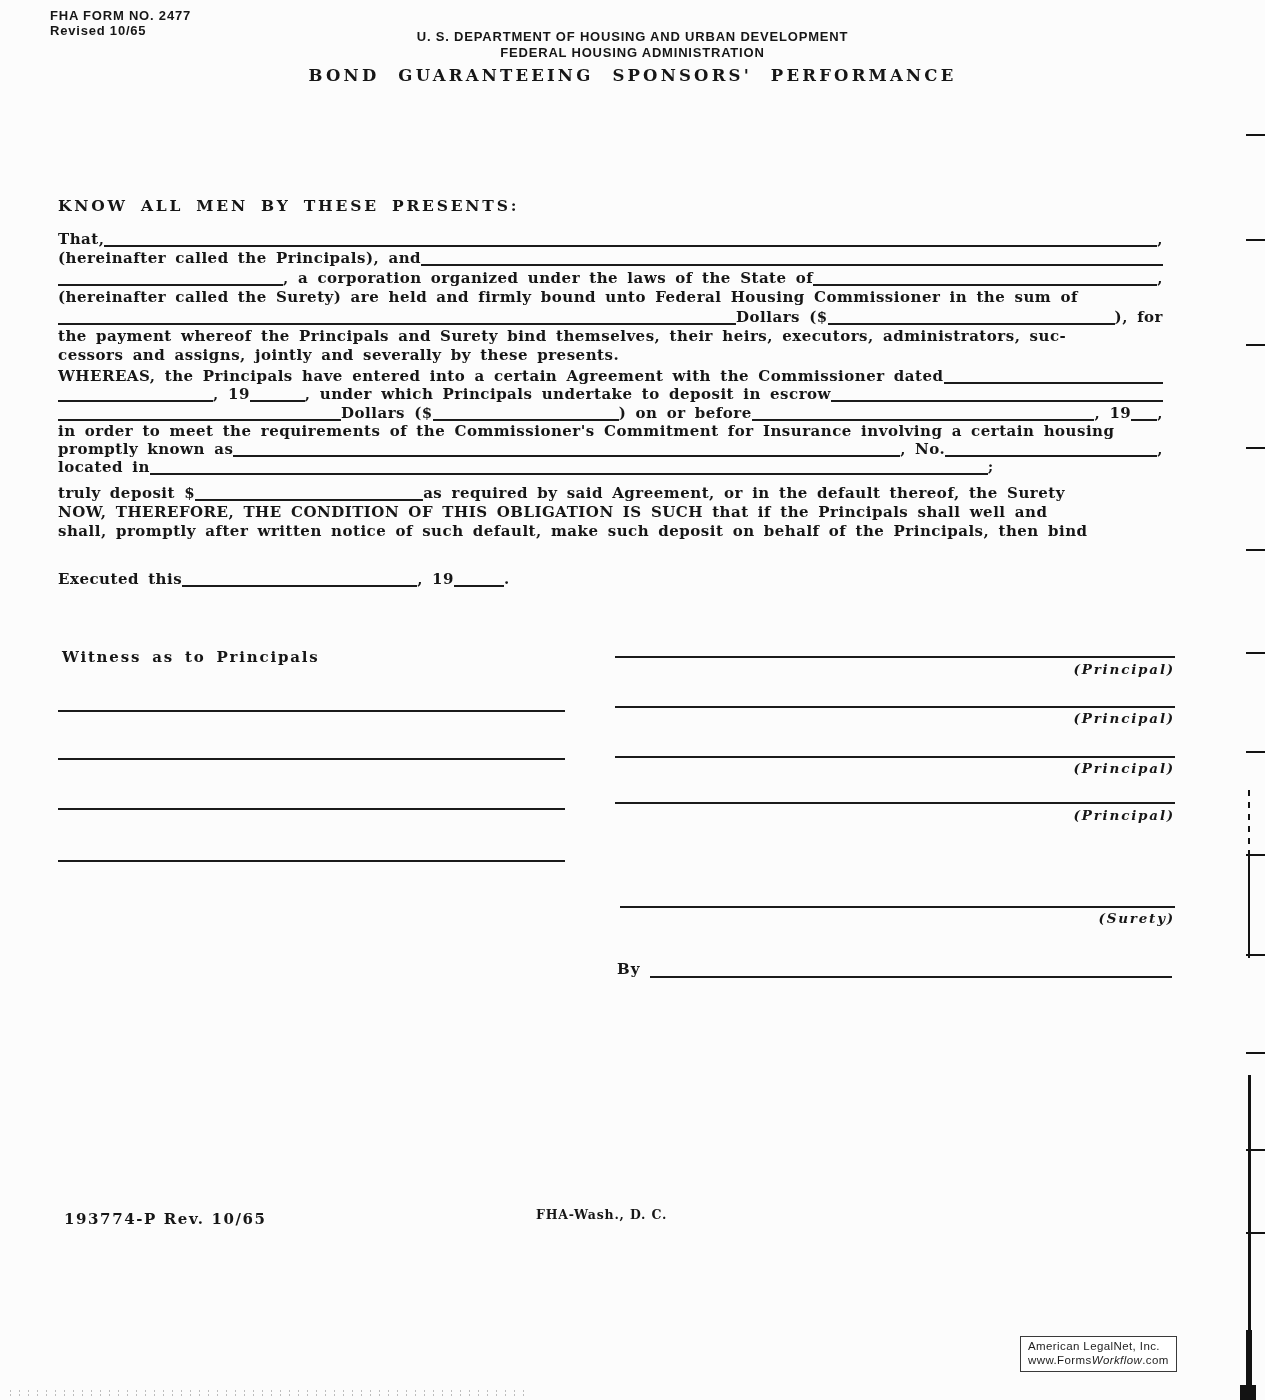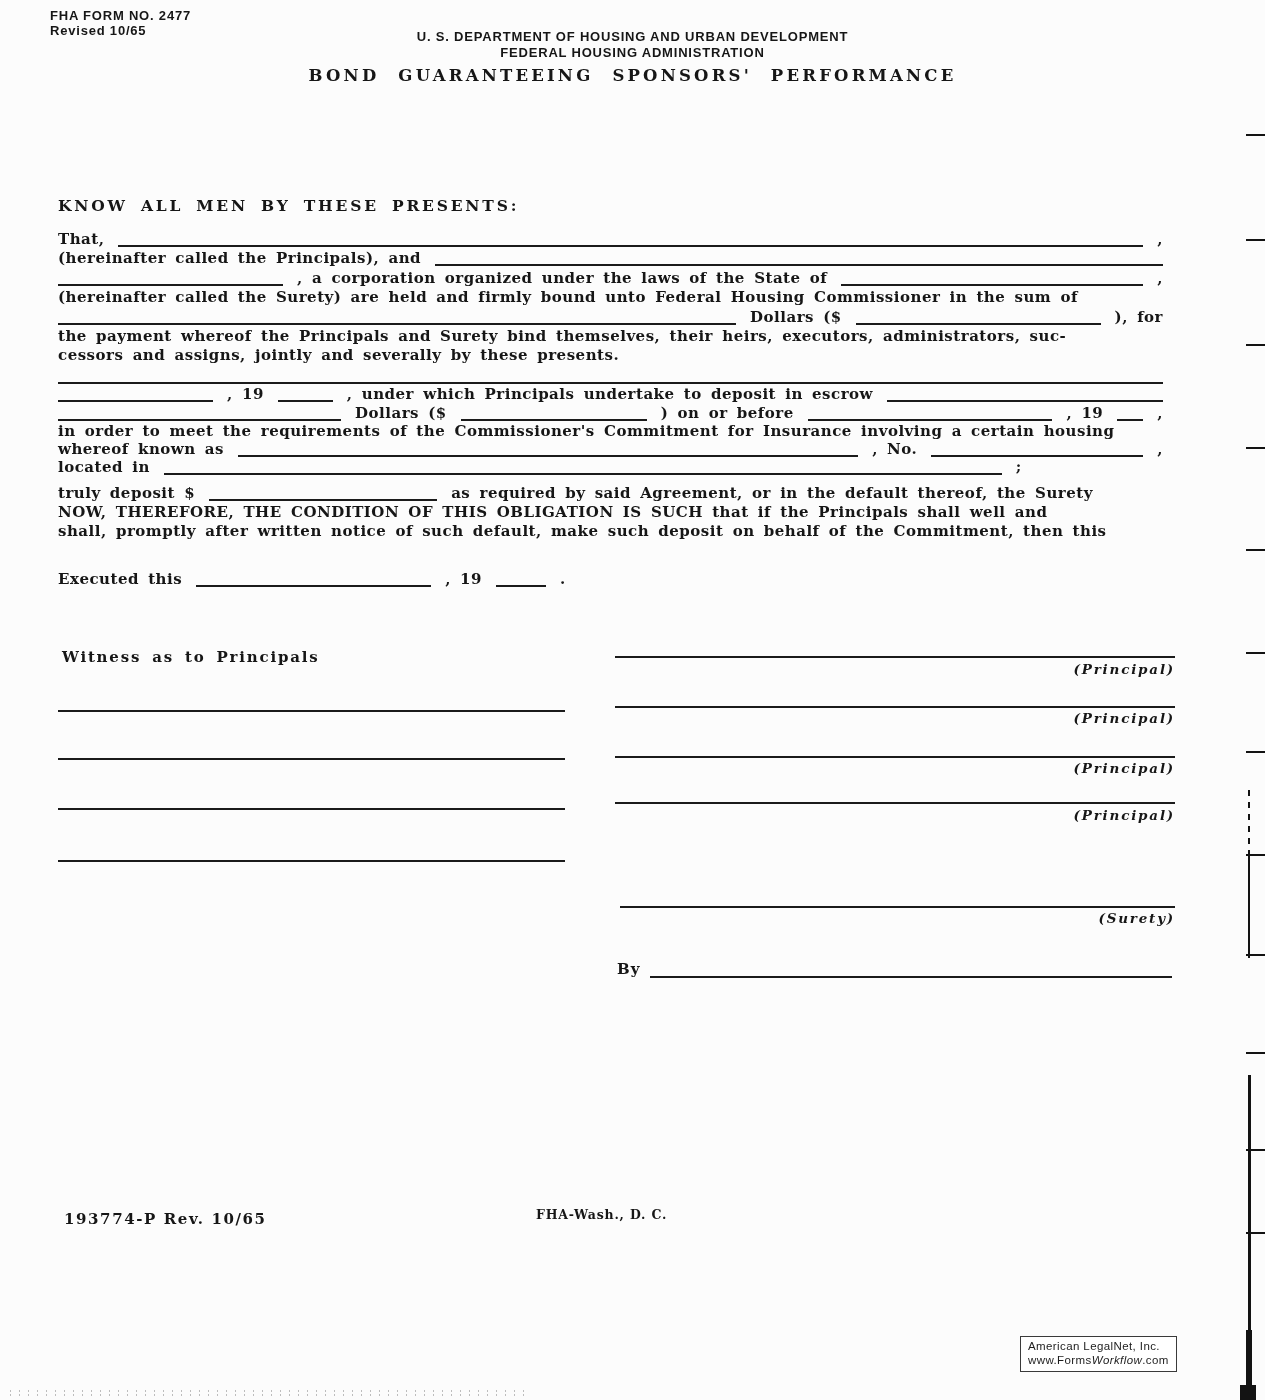--- a/index.html
+++ b/index.html
@@ -11,21 +11,21 @@
   .dept { position:absolute; left:0; width:1265px; text-align:center;
           font-family:"Liberation Sans", sans-serif; font-size:13px; font-weight:700; letter-spacing:0.8px; }
   .dept1 { top:29px; } .dept2 { top:45px; }
   .doc-title { position:absolute; left:0; width:1265px; top:66px; text-align:center;
                font-size:16.5px; letter-spacing:3.2px; word-spacing:10px; }
 
   .know { position:absolute; left:58px; top:196px; font-size:15.5px; letter-spacing:2.8px; word-spacing:5px; }
 
   .para { position:absolute; left:58px; width:1105px; }
   .p1 { top:230px; } .p2 { top:367px; } .p3 { top:484px; }
-  .row { display:flex; align-items:baseline; column-gap:14px; white-space:nowrap; }
+  .row { display:flex; align-items:baseline; column-gap:0; white-space:nowrap; }
   .p1 .row { height:19.4px; } .p2 .row { height:18.3px; } .p3 .row { height:18.8px; }
   .t { font-size:15px; letter-spacing:0.5px; word-spacing:3.5px; }
   .fill { border-bottom:2px solid #1b1b1b; height:12px; position:relative; top:3px; flex:0 0 auto; }
   .grow { flex:1 1 auto; }
 
   .executed { position:absolute; left:58px; top:570px; width:1105px; }
 
   .witness { position:absolute; left:62px; top:648px; font-size:15px; letter-spacing:1.8px; word-spacing:4px; }
   .sigline { position:absolute; border-top:2px solid #1b1b1b; height:0; }
   .siglabel { position:absolute; text-align:right; font-style:italic; font-size:13.5px; letter-spacing:1.8px; }
@@ -89,20 +89,21 @@
     <div class="row">
       <span class="t">the payment whereof the Principals and Surety bind themselves, their heirs, executors, administrators, suc-</span>
     </div>
     <div class="row">
       <span class="t">cessors and assigns, jointly and severally by these presents.</span>
     </div>
   </div>
 
   <div class="para p2">
     <div class="row">
+      <span class="t">WHEREAS, the Principals have entered into a certain Agreement with the Commissioner dated</span>
       <span class="fill grow"></span>
     </div>
     <div class="row">
       <span class="fill" style="width:155px"></span>
       <span class="t">, 19</span>
       <span class="fill" style="width:55px"></span>
       <span class="t">, under which Principals undertake to deposit in escrow</span>
       <span class="fill grow"></span>
     </div>
     <div class="row">
@@ -112,21 +113,21 @@
       <span class="t">) on or before</span>
       <span class="fill grow"></span>
       <span class="t">, 19</span>
       <span class="fill" style="width:26px"></span>
       <span class="t">,</span>
     </div>
     <div class="row">
       <span class="t">in order to meet the requirements of the Commissioner's Commitment for Insurance involving a certain housing</span>
     </div>
     <div class="row">
-      <span class="t">whereof known as</span>
+      <span class="t">promptly known as</span>
       <span class="fill grow"></span>
       <span class="t">, No.</span>
       <span class="fill" style="width:212px"></span>
       <span class="t">,</span>
     </div>
     <div class="row">
       <span class="t">located in</span>
       <span class="fill" style="width:838px"></span>
       <span class="t">;</span>
     </div>
@@ -135,21 +136,21 @@
   <div class="para p3">
     <div class="row">
       <span class="t">truly deposit $</span>
       <span class="fill" style="width:228px"></span>
       <span class="t">as required by said Agreement, or in the default thereof, the Surety</span>
     </div>
     <div class="row">
       <span class="t">NOW, THEREFORE, THE CONDITION OF THIS OBLIGATION IS SUCH that if the Principals shall well and</span>
     </div>
     <div class="row">
-      <span class="t">shall, promptly after written notice of such default, make such deposit on behalf of the Commitment, then this</span>
+      <span class="t">shall, promptly after written notice of such default, make such deposit on behalf of the Principals, then bind</span>
     </div>
   </div>
 
   <div class="executed">
     <div class="row">
       <span class="t">Executed this</span>
       <span class="fill" style="width:235px"></span>
       <span class="t">, 19</span>
       <span class="fill" style="width:50px"></span>
       <span class="t">.</span>

